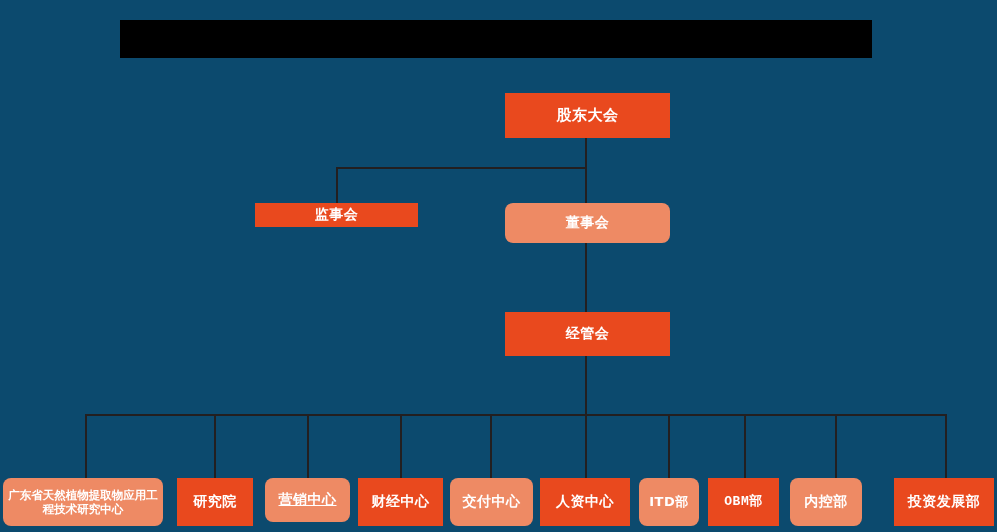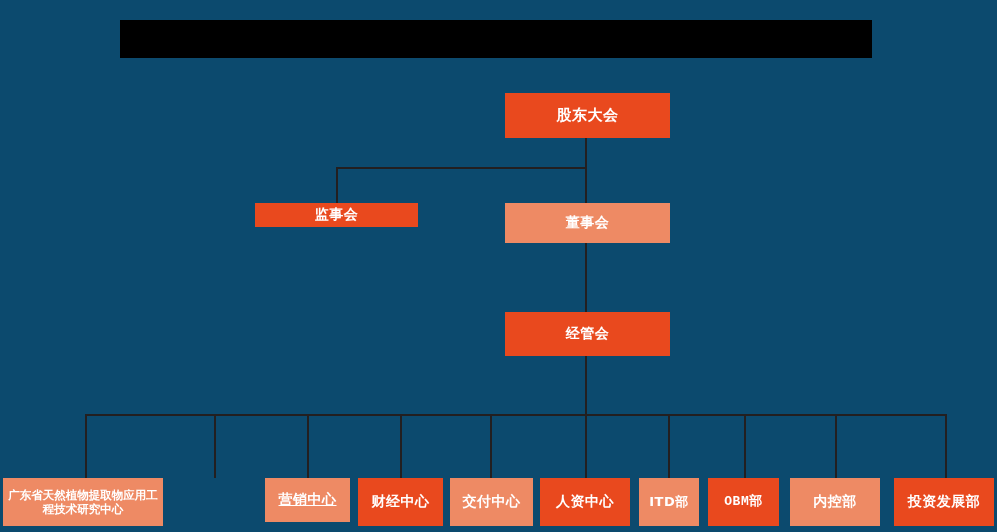--- a/index.html
+++ b/index.html
@@ -39,21 +39,21 @@
     align-items: center;
     justify-content: center;
     text-align: center;
     color: #ffffff;
     box-sizing: border-box;
     line-height: 1.25;
     letter-spacing: 0.5px;
     z-index: 2;
   }
   .node-dark  { background: #E9491E; }
-  .node-light { background: #EE8A64; }
+  .node-light { background: #EE8A64; border-radius: 8px; }
 
   .node-lv1 { font-size: 15px; font-weight: 600; }
   .node-lv2 { font-size: 14px; font-weight: 600; }
   .node-lv3 { font-size: 14px; font-weight: 600; }
   .node-leaf { font-size: 14px; font-weight: 600; }
   .node-leaf.node-small { font-size: 11.5px; font-weight: 600; letter-spacing: 0; padding: 0 5px; }
   .node-leaf.node-narrow { font-size: 13px; }
 </style>
 </head>
 <body>
@@ -89,30 +89,31 @@
   <div class="node node-dark node-lv1" style="left:505px; top:93px; width:165px; height:45px;">股东大会</div>
 
   <div class="node node-dark node-lv2" style="left:255px; top:203px; width:163px; height:24px;">监事会</div>
 
   <div class="node node-light node-lv2" style="left:505px; top:203px; width:165px; height:40px;">董事会</div>
 
   <div class="node node-dark node-lv3" style="left:505px; top:312px; width:165px; height:44px;">经管会</div>
 
   <div class="node node-light node-leaf node-small" style="left:3px; top:478px; width:160px; height:48px;">广东省天然植物提取物应用工程技术研究中心</div>
 
+  <div class="node node-dark node-leaf" style="left:177px; top:478px; width:76px; height:48px;">研究院</div>
 
   <div class="node node-light node-leaf" style="left:265px; top:478px; width:85px; height:44px;text-decoration:underline;">营销中心</div>
 
   <div class="node node-dark node-leaf" style="left:358px; top:478px; width:85px; height:48px;">财经中心</div>
 
   <div class="node node-light node-leaf" style="left:450px; top:478px; width:83px; height:48px;">交付中心</div>
 
   <div class="node node-light node-leaf node-narrow" style="left:639px; top:478px; width:60px; height:48px;">ITD部</div>
 
   <div class="node node-dark node-leaf" style="left:540px; top:478px; width:90px; height:48px;">人资中心</div>
 
   <div class="node node-dark node-leaf node-narrow" style="left:708px; top:478px; width:71px; height:48px;font-family:Liberation Mono, monospace;">OBM部</div>
 
-  <div class="node node-light node-leaf" style="left:790px; top:478px; width:90px; height:48px;">内控部</div>
+  <div class="node node-light node-leaf" style="left:790px; top:478px; width:72px; height:48px;">内控部</div>
 
   <div class="node node-dark node-leaf" style="left:894px; top:478px; width:100px; height:48px;">投资发展部</div>
 
 </div>
 
 </body></html>

